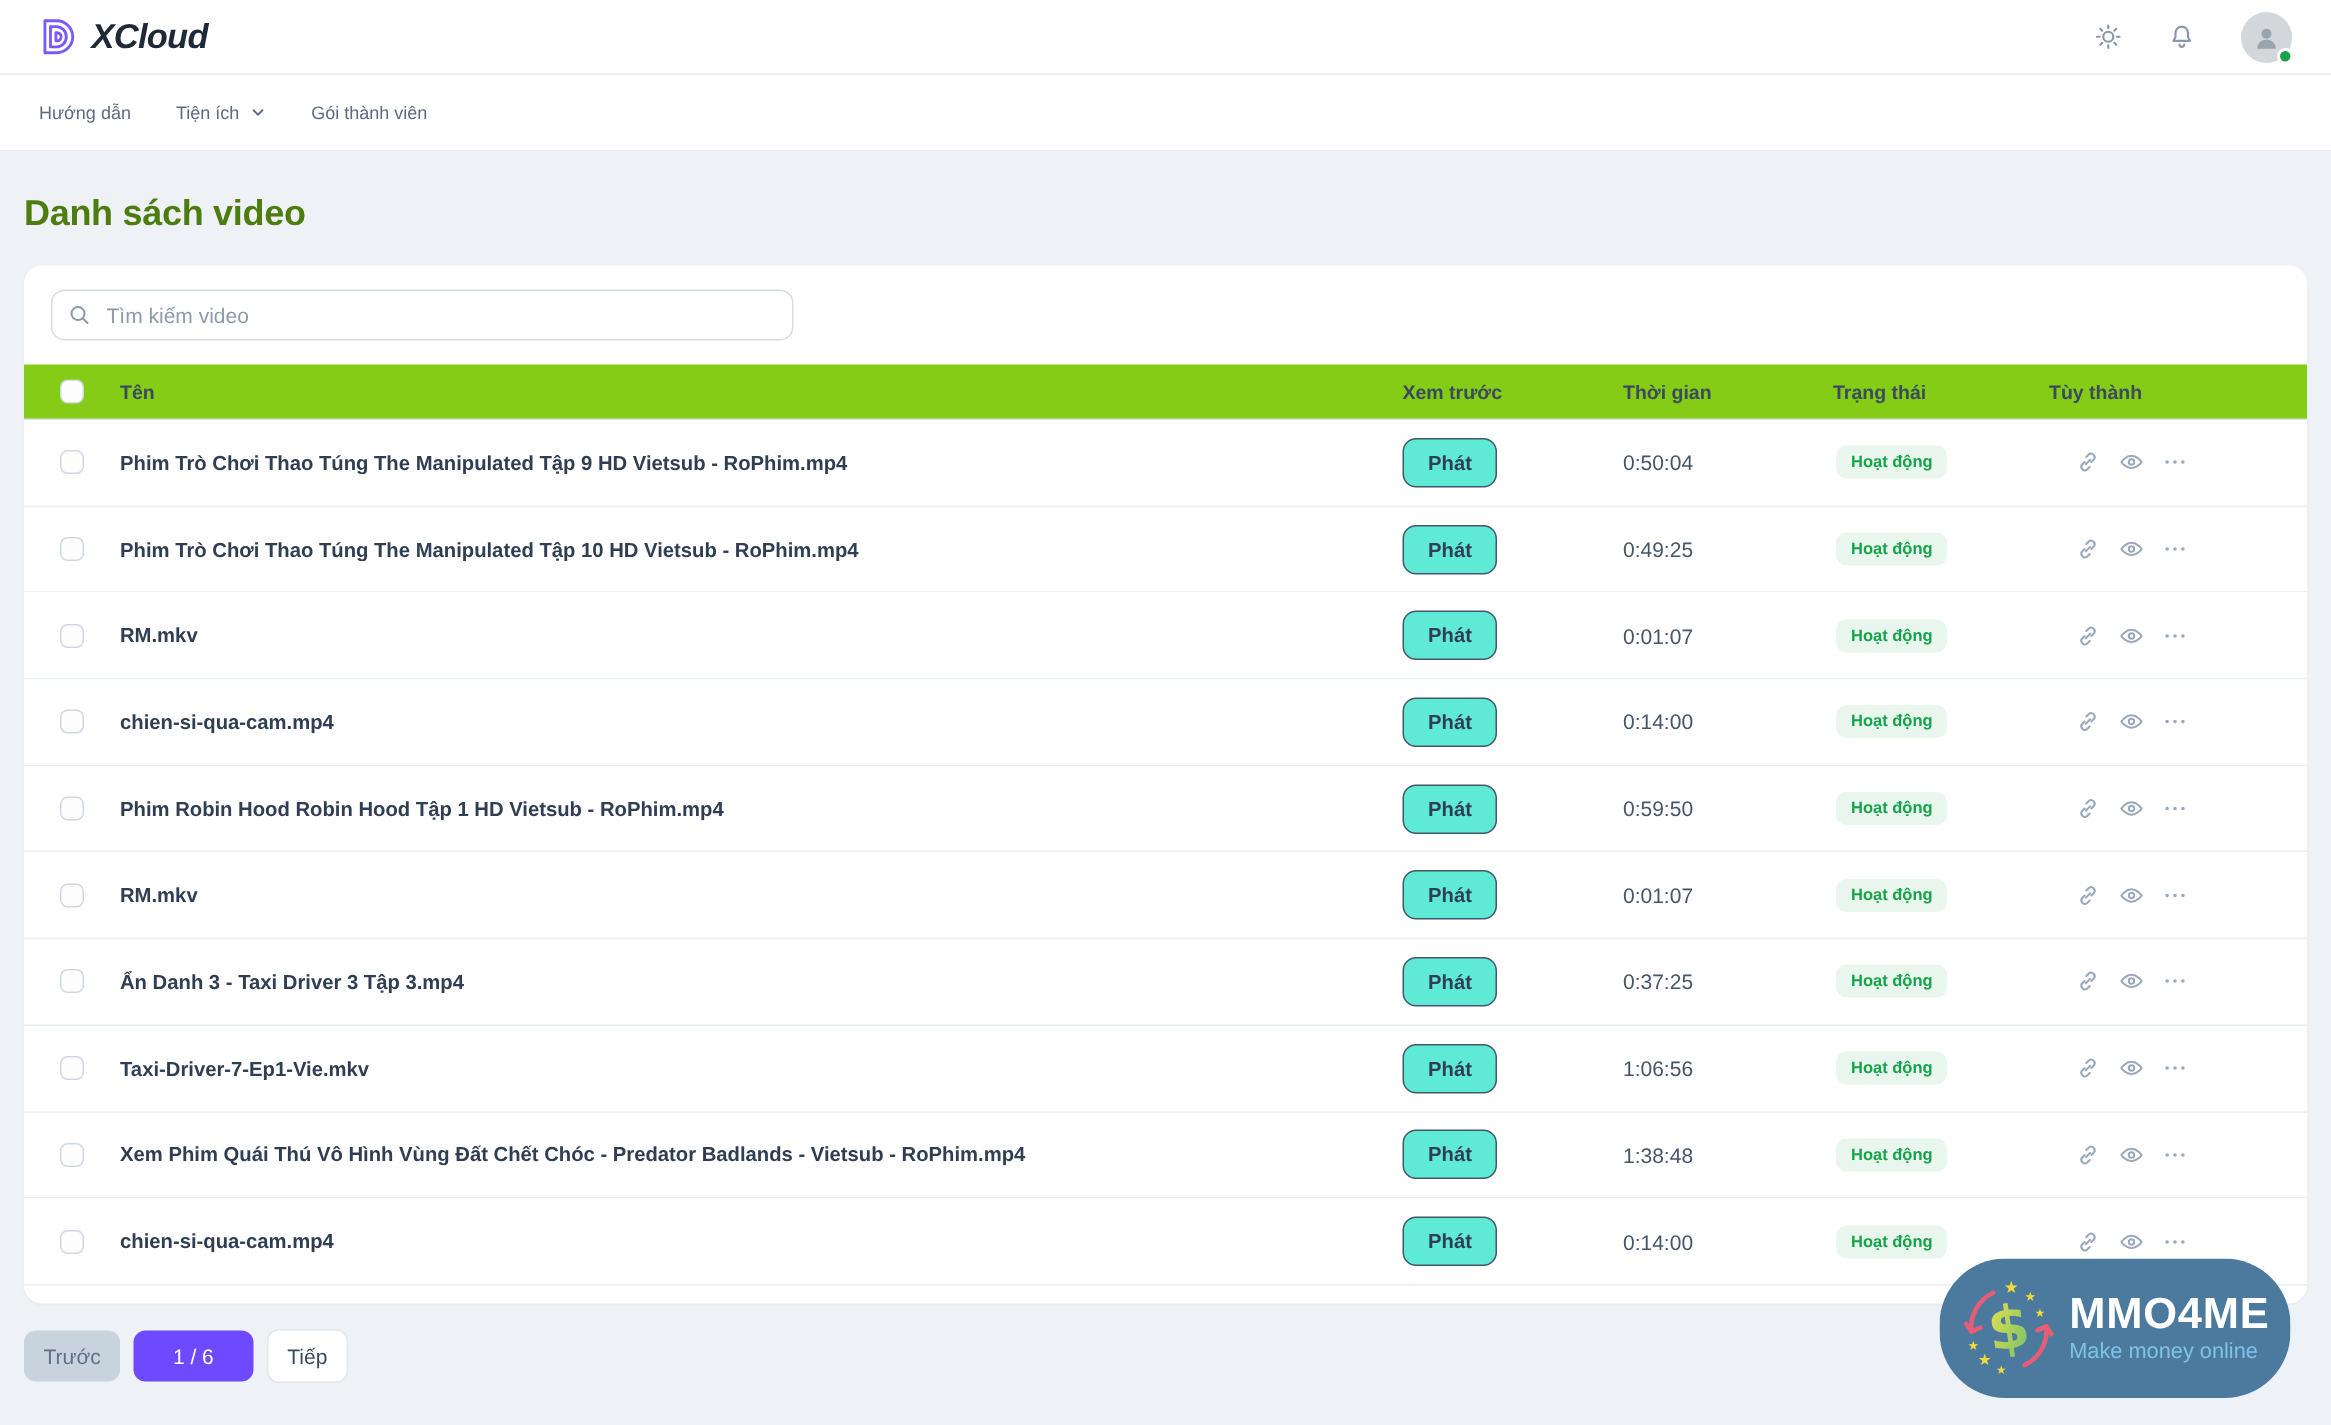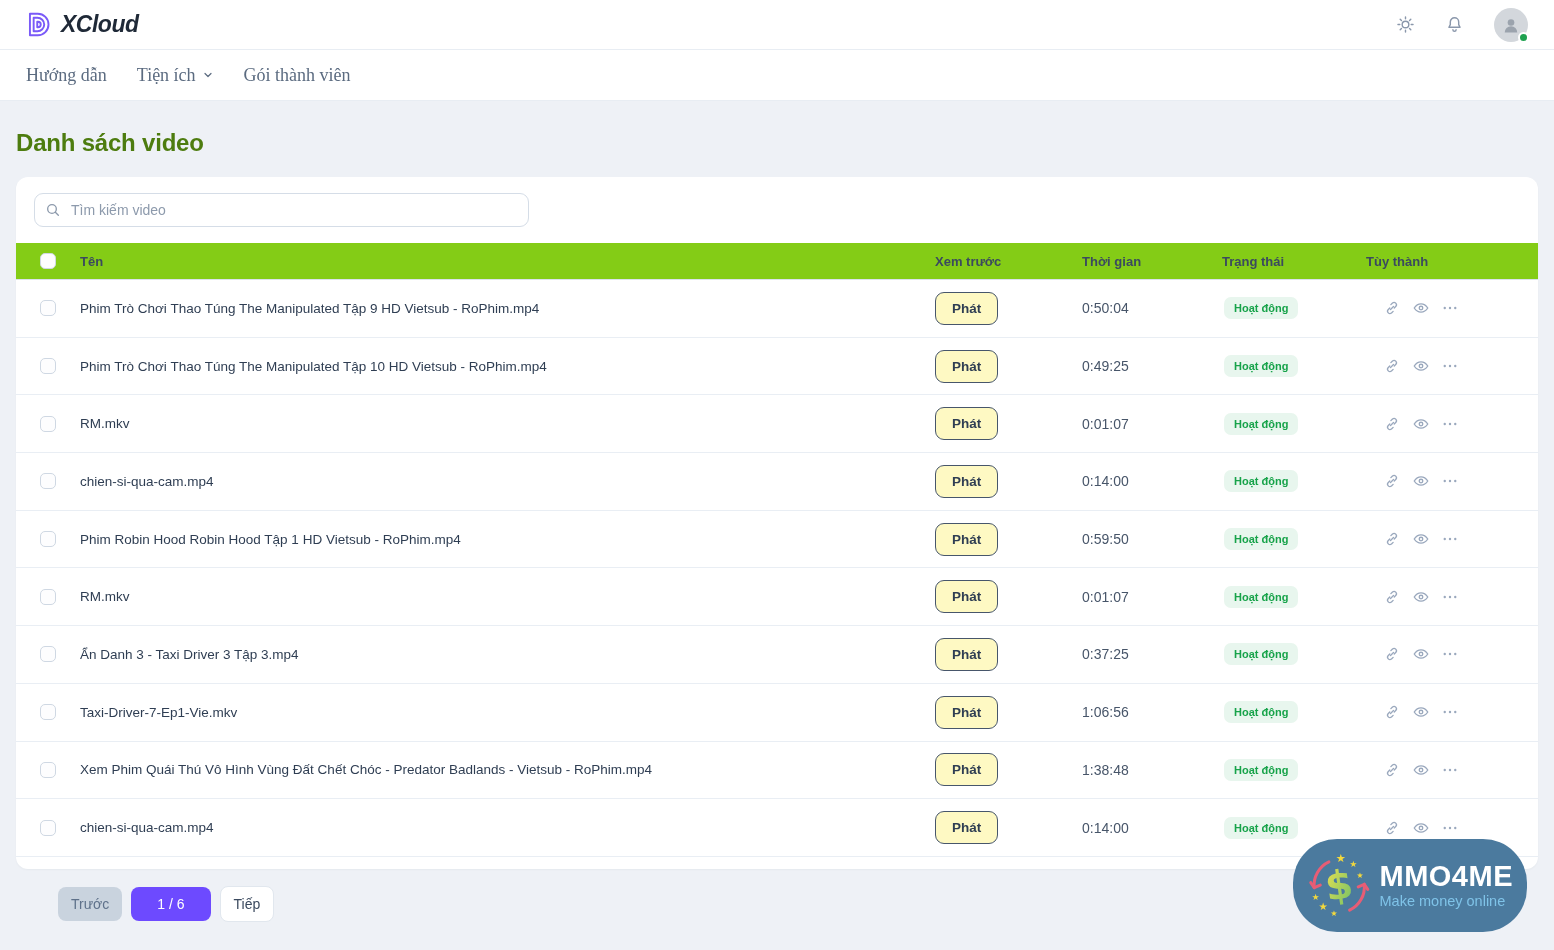--- a/index.html
+++ b/index.html
@@ -27,23 +27,22 @@
   .online-dot {
     position: absolute; right: -1px; bottom: -1px; width: 11px; height: 11px;
     background: #1ea14f; border: 2px solid #fff; border-radius: 50%;
   }
   
   .navbar {
     height: 51px; background: #fff; border-bottom: 1px solid #e8edf3;
     display: flex; align-items: center; gap: 30px; padding: 0 26px;
   }
   .nav-item {
-    color: #5b6b80; font-size: 18px; display: flex; align-items: center; gap: 6px;
+    color: #5b6b80; font-size: 12px; display: flex; align-items: center; gap: 6px;
     cursor: pointer;
-    font-family: Liberation Serif, serif;
   }
   
   .page-title {
     font-size: 24px; font-weight: bold; color: #4d7c0f;
     margin: 28px 16px 20px 16px; letter-spacing: -0.2px;
   }
   .card {
     background: #fff; border-radius: 12px; margin: 0 16px;
     padding: 16px 0 12px 0;
     box-shadow: 0 1px 2px rgba(30,41,59,0.04);
@@ -67,44 +66,44 @@
     background: #84cc16; height: 37px; border-bottom: 1px solid #dbe2ea;
     font-size: 13px; font-weight: bold; color: #3b4a5f;
   }
   .trow { height: 57.7px; border-bottom: 1px solid #e9eef4; background: #fff; }
   .cell-check { display: flex; justify-content: center; }
   .checkbox {
     appearance: none; -webkit-appearance: none; width: 16px; height: 16px;
     border: 1.5px solid #cfd8e3; border-radius: 5px; background: #fdfdfe; cursor: pointer;
   }
   .cell-name {
-    font-size: 13.5px; font-weight: normal; color: #2f3e53; padding-right: 20px;
+    font-size: 13.5px; font-weight: bold; color: #2f3e53; padding-right: 20px;
     white-space: nowrap; overflow: hidden; text-overflow: ellipsis;
   }
   .play-btn {
     display: inline-block; border: 1px solid #47566b; border-radius: 9px;
-    background: #fef9c3; color: #2f3e53; font-size: 13.5px; font-weight: bold;
+    background: #5eead4; color: #2f3e53; font-size: 13.5px; font-weight: bold;
     padding: 8px 16px; cursor: pointer; font-family: "Liberation Sans", sans-serif;
     justify-self: start;
   }
   .cell-time { font-size: 14px; color: #475569; }
   .badge {
     display: inline-block; justify-self: start; margin-left: 2px;
     background: #e8f6ee; color: #17a34a; font-size: 11px; font-weight: bold;
     padding: 5px 10px; border-radius: 7px;
   }
   .cell-actions { display: flex; align-items: center; gap: 11px; padding-left: 17px; }
   .row-icon { color: #9aa8bd; cursor: pointer; display: flex; align-items: center; }
   
   .pagination { display: flex; align-items: center; gap: 9px; margin: 17px 16px 0 16px; }
   .pg-btn {
     font-family: "Liberation Sans", sans-serif; font-size: 14px;
     border-radius: 8px; padding: 9px 13px; cursor: pointer; border: none;
   }
-  .pg-prev { background: #c9d3de; color: #5e718a; margin-left: 42px; }
+  .pg-prev { background: #c9d3de; color: #5e718a; }
   .pg-current { background: #6d4aff; color: #fff; padding: 9px 26px; }
   .pg-next { background: #fff; color: #3b4a5f; border: 1px solid #e1e7ee; }
   
   .watermark {
     position: fixed; right: 27px; bottom: 18px; width: 234px; height: 93px;
     background: #4b7a9e; border-radius: 44px; display: flex; align-items: center;
     padding: 0 14px 0 10px; gap: 4px; z-index: 50;
   }
   .wm-text { display: flex; flex-direction: column; line-height: 1.1; }
   .wm-title { color: #fff; font-size: 29px; font-weight: bold; letter-spacing: 0.5px; }

